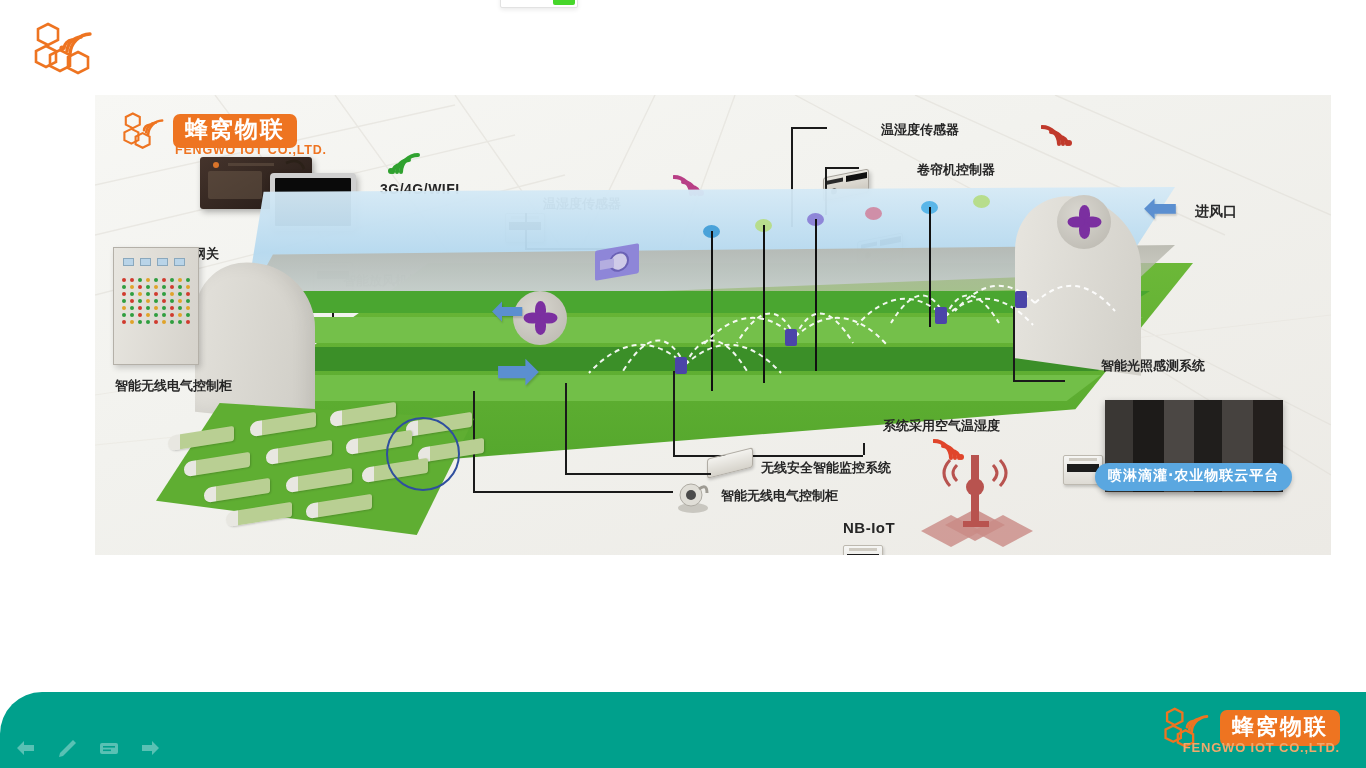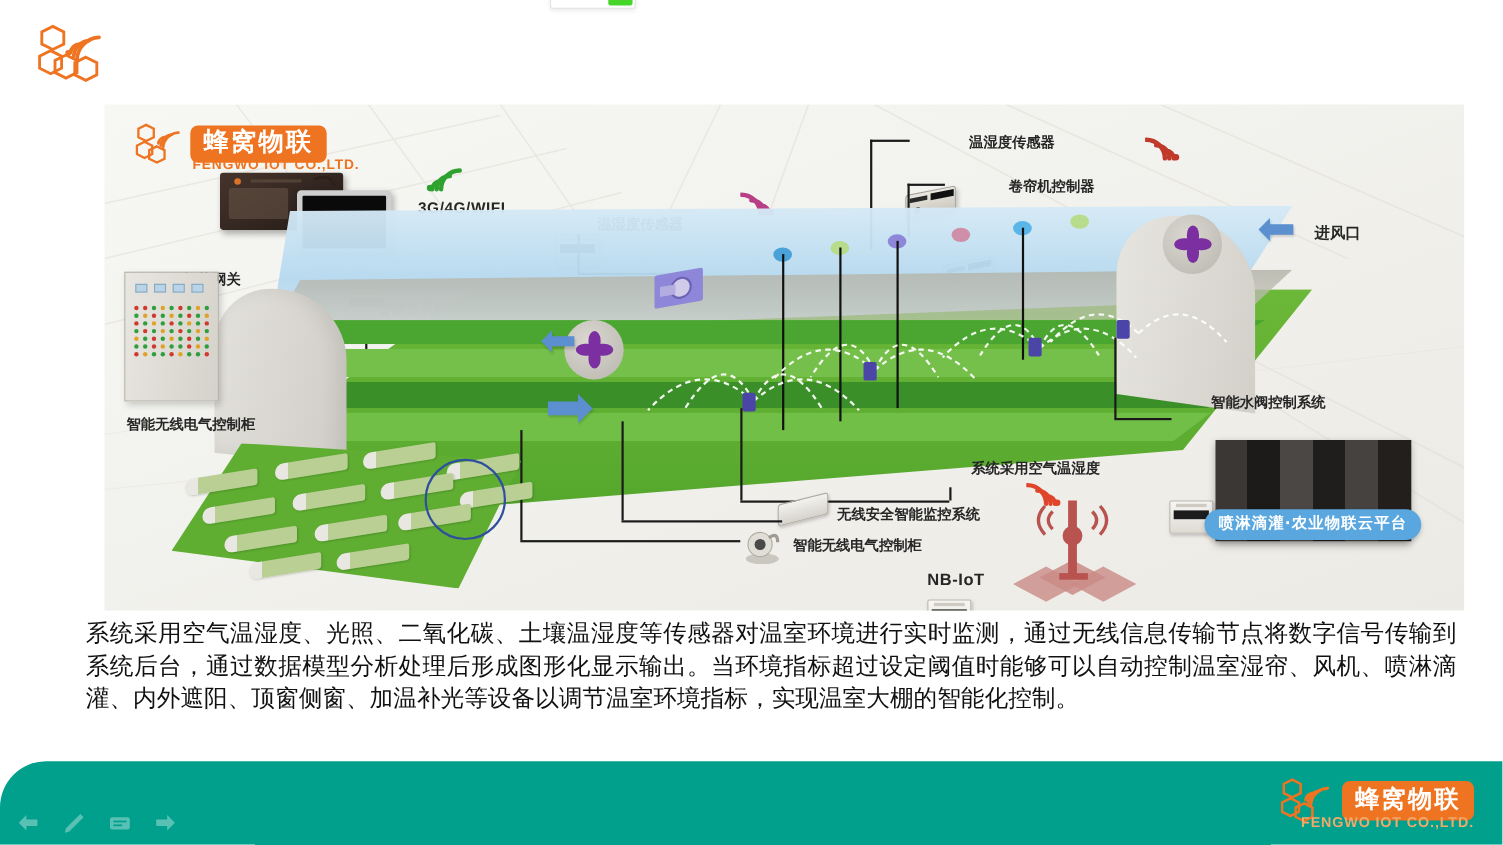--- a/index.html
+++ b/index.html
@@ -442,21 +442,21 @@
         <div class="base"></div>
       </div>
     <div class="sprink" style="left:840px; top:212px;">
         <div class="base"></div>
       </div>
     <div class="sprink" style="left:920px; top:196px;">
         <div class="base"></div>
       </div>
 
     <div class="dev wallbox" style="left:968px; top:252px;"></div>
-    <div class="lbl" style="left:1006px; top:262px;">智能水阀控制系统</div>
+    <div class="lbl" style="left:1006px; top:262px;">智能光照感测系统</div>
     <div class="wire wh" style="left:918px; top:285px; width:52px;"></div>
     <div class="wire wv" style="left:918px; top:212px; height:73px;"></div>
 
     <div class="dev wallbox" style="left:748px; top:312px; height:36px;"></div>
     <div class="lbl" style="left:788px; top:322px;">系统采用空气温湿度</div>
     <div class="wire wv" style="left:768px; top:348px; height:12px;"></div>
     <div class="wire wh" style="left:578px; top:360px; width:190px;"></div>
     <div class="wire wv" style="left:578px; top:276px; height:84px;"></div>
 
     <div style="position:absolute; left:612px; top:358px; width:46px; height:20px; background:linear-gradient(#f3f2ee,#d6d3cb); border:1px solid #b0aca4; border-radius:3px; transform:skewY(-14deg); box-shadow:1px 2px 3px rgba(0,0,0,.2);"></div>
@@ -584,21 +584,20 @@
             <path d="M79 13 q12 13 0 26"></path>
         </g>
       </svg>
     </div>
 
     <div class="servers"></div>
     <div class="cloud-badge" style="left:1000px; top:368px;">喷淋滴灌·农业物联云平台</div>
 
   </div>
 
-  <p class="para">系统采用空气温湿度、光照、二氧化碳、土壤温湿度等传感器对温室环境进行实时监测，通过无线信息传输节点将数字信号传输到系统后台，通过数据模型分析处理后形成图形化显示输出。当环境指标超过设定阈值时能够可以自动控制温室湿帘、风机、喷淋滴灌、内外遮阳、顶窗侧窗、加温补光等设备以调节温室环境指标，实现温室大棚的智能化控制。</p>
 
   <div class="footer">
     <div class="foot-icons">
       <span class="fi">
         <svg width="22" height="20" viewBox="0 0 22 20">
             <path d="M10 3 L3 10 L10 17 L10 13 L20 13 L20 7 L10 7 Z" fill="#ffffff"></path>
           </svg>
       </span>
       <span class="fi">
         <svg width="22" height="20" viewBox="0 0 22 20">

